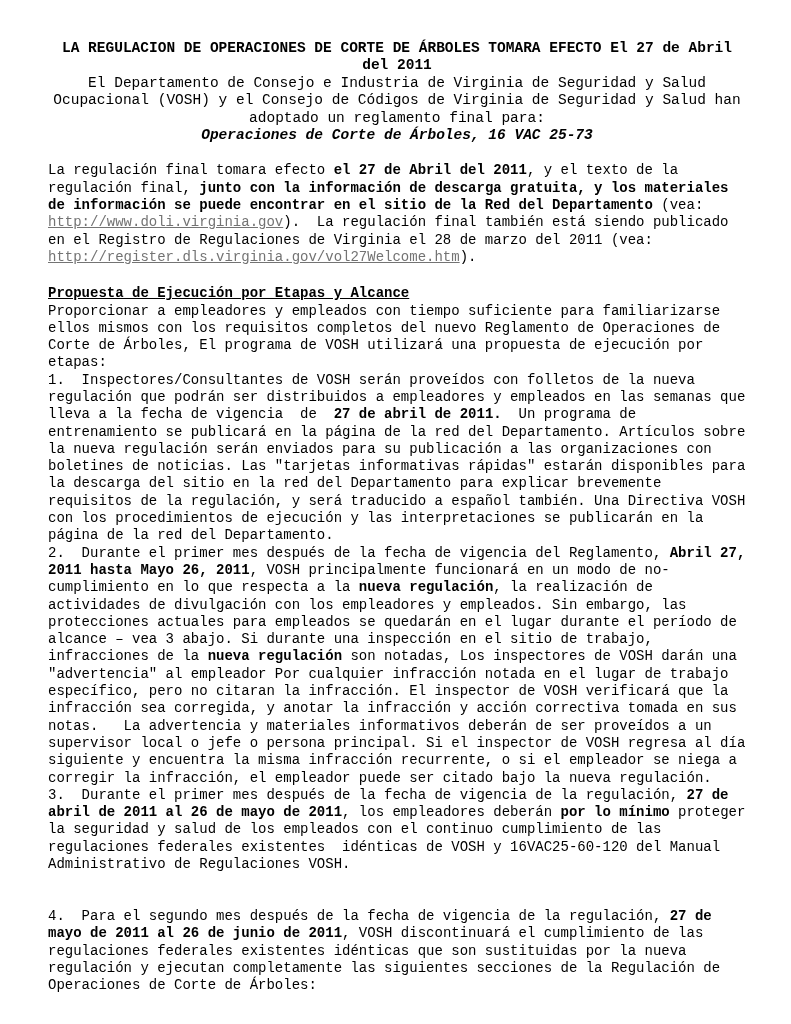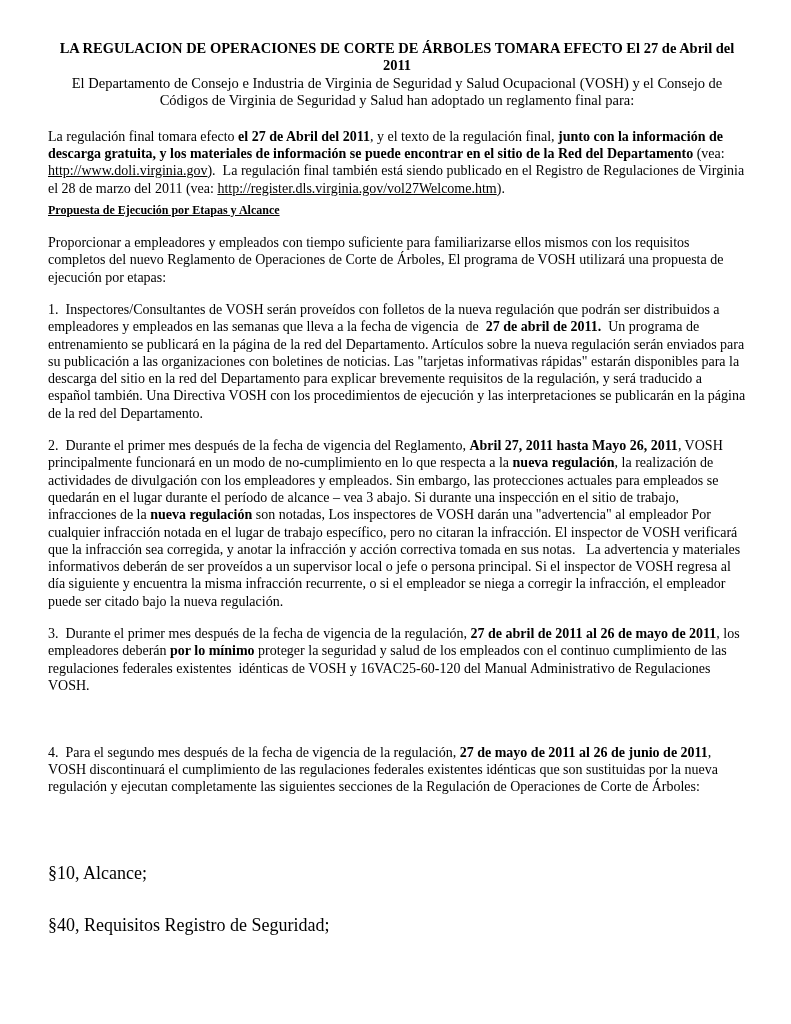--- a/index.html
+++ b/index.html
@@ -8,62 +8,63 @@
     background: #ffffff;
     overflow: hidden;
   }
   body {
     font-family: "Liberation Serif", "DejaVu Serif", serif;
     color: #000000;
   }
   .page {
     width: 791px; height: 1024px;
     padding: 40px 45px 8px 48px;
+    font-family: Liberation Mono, monospace;
   }
   .hdr {
     text-align: center;
     font-size: 14.5px;
     line-height: 17.4px;
   }
   .para {
     font-size: 14px;
     line-height: 17.3px;
-    margin-top: 15px;
     white-space: pre-wrap;
     text-align: left;
   }
   .heading {
-    font-size: 12px;
+    font-size: 14px;
     line-height: 17.3px;
-    margin-top: 5px;
+    margin-top: 19px;
     font-weight: bold;
     text-decoration: underline;
   }
   .nogap { margin-top: 0; }
   .seclist div {
     font-size: 18px;
     line-height: 17.3px;
     white-space: pre-wrap;
   }
   .b { font-weight: bold; }
   .i { font-style: italic; }
   a.link {
-    color: #000000;
+    color: #737373;
     text-decoration: underline;
     cursor: pointer;
   }
 </style>
 </head>
 <body>
 
 <div class="page">
 
   <div class="hdr">
     <div class="b">LA REGULACION DE OPERACIONES DE CORTE DE ÁRBOLES TOMARA EFECTO El 27 de Abril del 2011</div>
     <div>El Departamento de Consejo e Industria de Virginia de Seguridad y Salud Ocupacional (VOSH) y el Consejo de Códigos de Virginia de Seguridad y Salud  han adoptado un reglamento final para:</div>
+    <div class="b i">Operaciones de Corte de Árboles, 16 VAC 25-73</div>
   </div>
 
   <p class="para" style="margin-top:18px"><span>La regulación final tomara efecto </span><span class="b">el 27 de Abril del 2011</span><span>, y el texto de la regulación final, </span><span class="b">junto con la información de descarga gratuita, y los materiales de información se puede encontrar en el sitio de la Red del Departamento</span><span> (vea: </span><a class="link" href="#">http://www.doli.virginia.gov</a><span>).  La regulación final también está siendo publicado en el Registro de Regulaciones de Virginia el 28 de marzo del 2011 (vea: </span><a class="link" href="#">http://register.dls.virginia.gov/vol27Welcome.htm</a><span>).</span></p>
 
   <div class="heading">Propuesta de Ejecución por Etapas y Alcance</div>
 
   <p class="para">Proporcionar a empleadores y empleados con tiempo suficiente para familiarizarse ellos mismos con los requisitos completos del nuevo Reglamento de Operaciones de Corte de Árboles, El programa de VOSH utilizará una propuesta de ejecución por etapas:</p>
 
   <p class="para"><span>1.  Inspectores/Consultantes de VOSH serán proveídos con folletos de la nueva regulación que podrán ser distribuidos a empleadores y empleados en las semanas que lleva a la fecha de vigencia  de  </span><span class="b">27 de abril de 2011.</span><span>  Un programa de entrenamiento se publicará en la página de la red del Departamento. Artículos sobre la nueva regulación serán enviados para su publicación a las organizaciones con boletines de noticias. Las "tarjetas informativas rápidas" estarán disponibles para la descarga del sitio en la red del Departamento para explicar brevemente requisitos de la regulación, y será traducido a español también. Una Directiva VOSH con los procedimientos de ejecución y las interpretaciones se publicarán en la página de la red del Departamento.</span></p>
 

